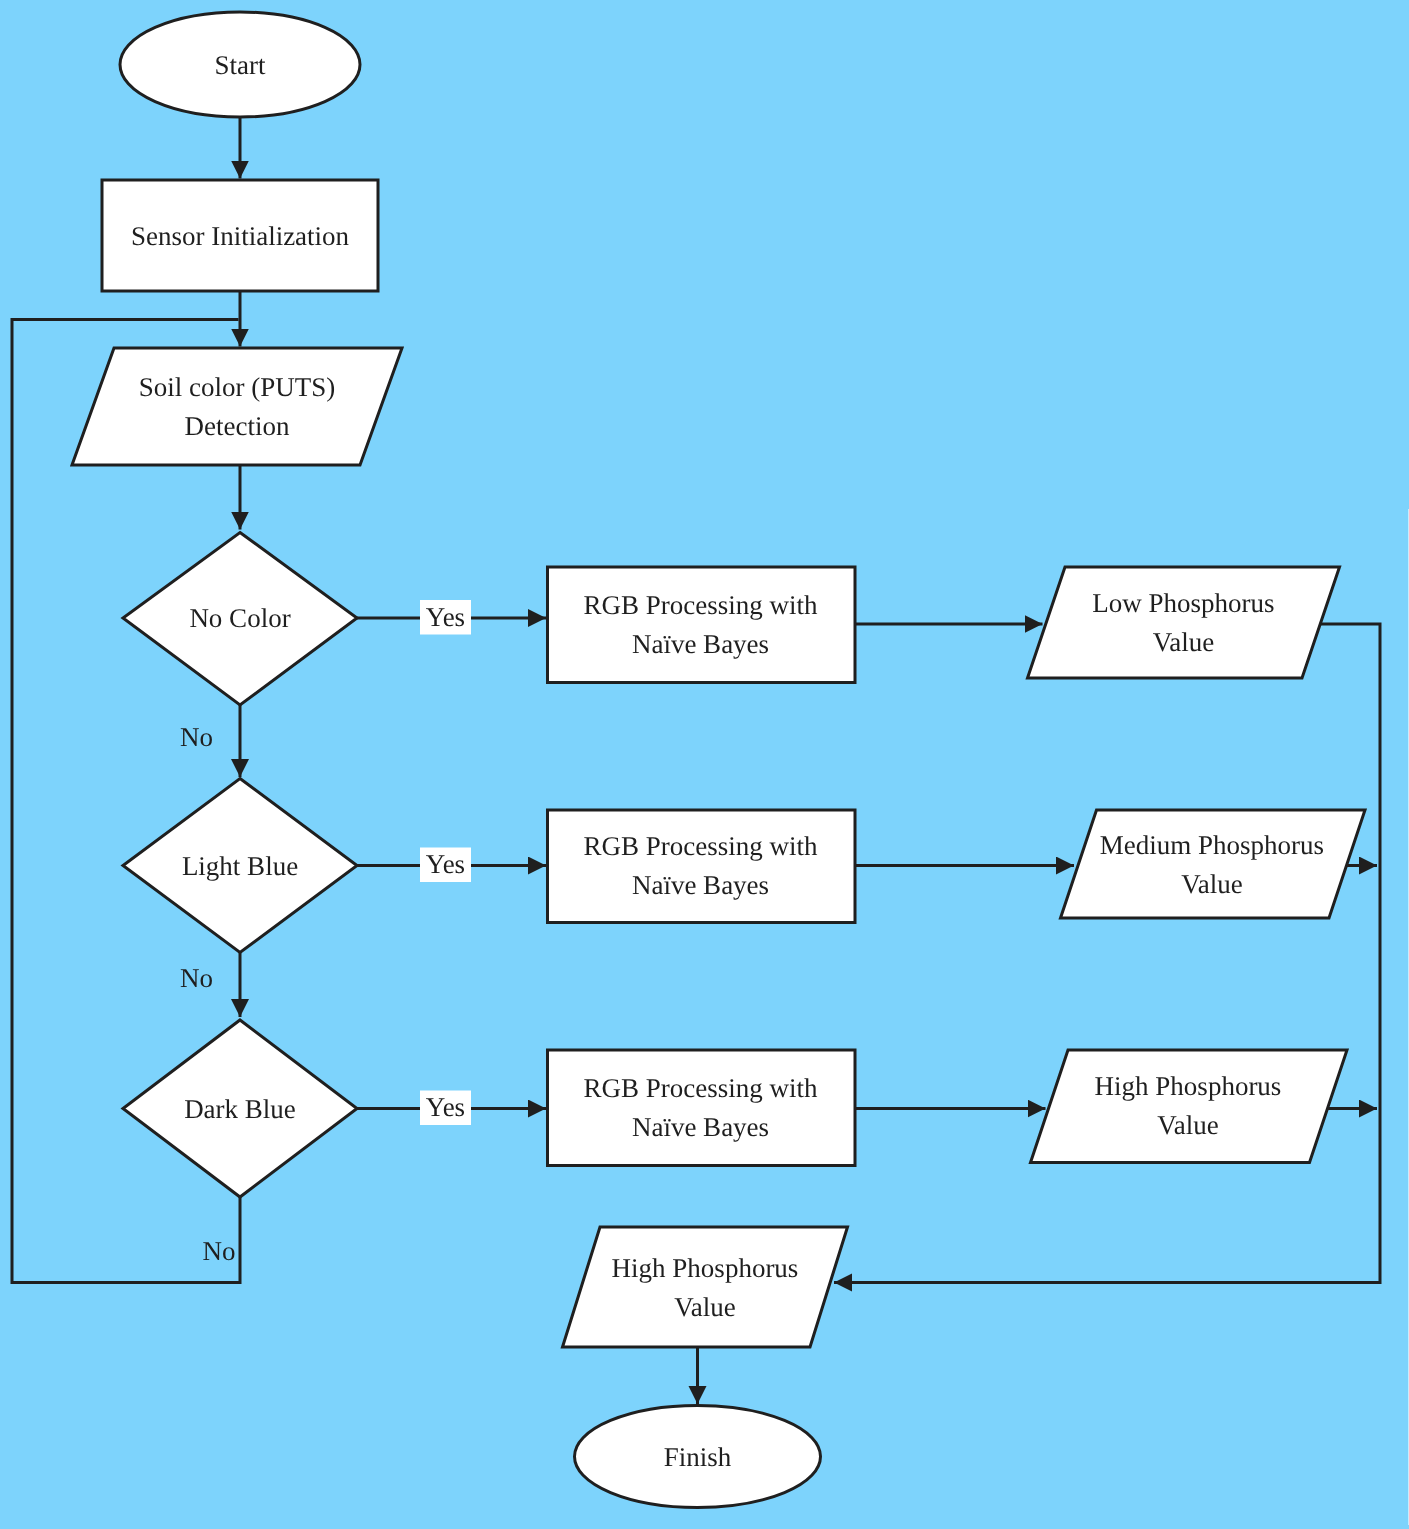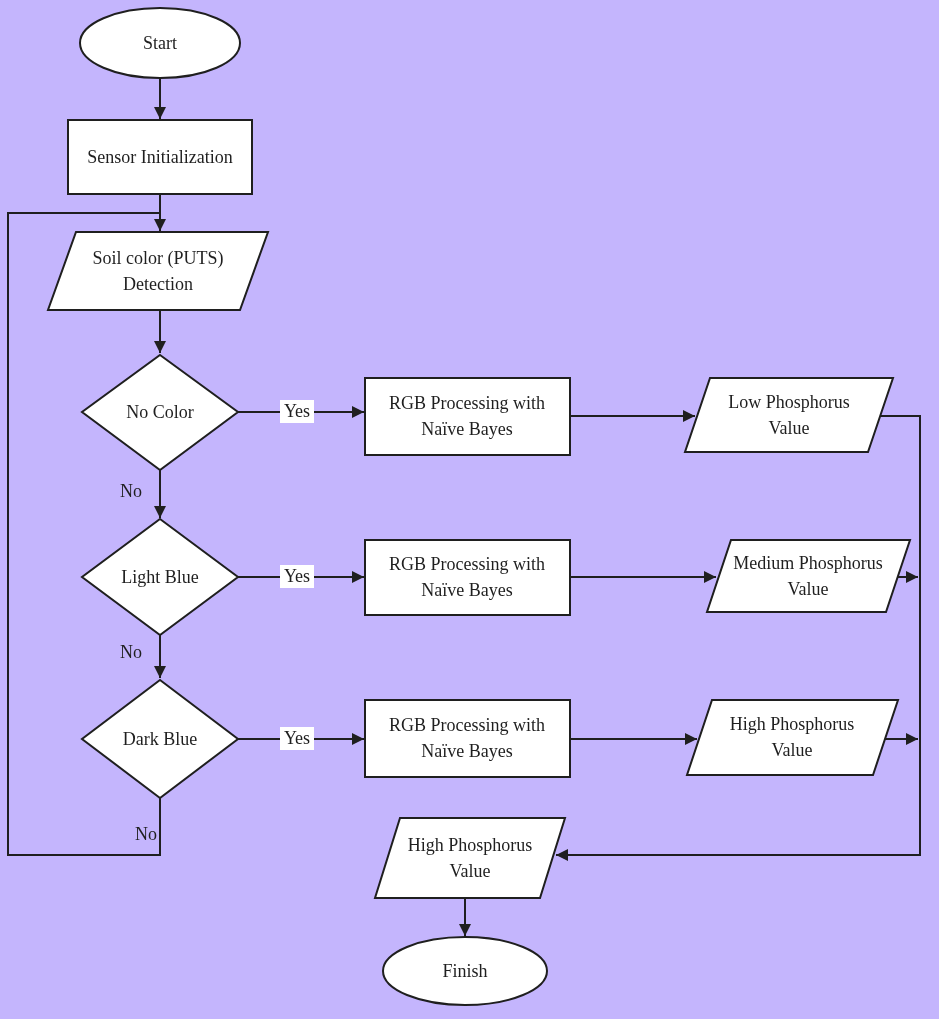--- a/index.html
+++ b/index.html
@@ -1,18 +1,18 @@
 <!DOCTYPE html>
 <html style="--stroke: #1f1f1f; --text: #1f1f1f; --node-fill: #ffffff;"><head>
 <meta charset="utf-8">
 <title>Flowchart</title>
 <style>
   :root { --stroke:#1f1f1f; --text:#1f1f1f; --node-fill:#ffffff; }
   html, body { margin:0; padding:0; background:#ffffff; }
-  .page { width:939px; height:1019px; background:#c4b5fd; position:relative; }
+  .page { width:939px; height:1019px; background:#7dd3fc; position:relative; }
   svg text {
     font-family:"Liberation Serif","DejaVu Serif",serif;
     font-size:18px;
     fill:var(--text);
     text-anchor:middle;
   }
   .shape { fill:var(--node-fill); stroke:var(--stroke); stroke-width:2; }
   .edge  { fill:none; stroke:var(--stroke); stroke-width:2; }
   .arrow-fill { fill:var(--stroke); stroke:none; }
   .label-bg { fill:#ffffff; stroke:none; }

